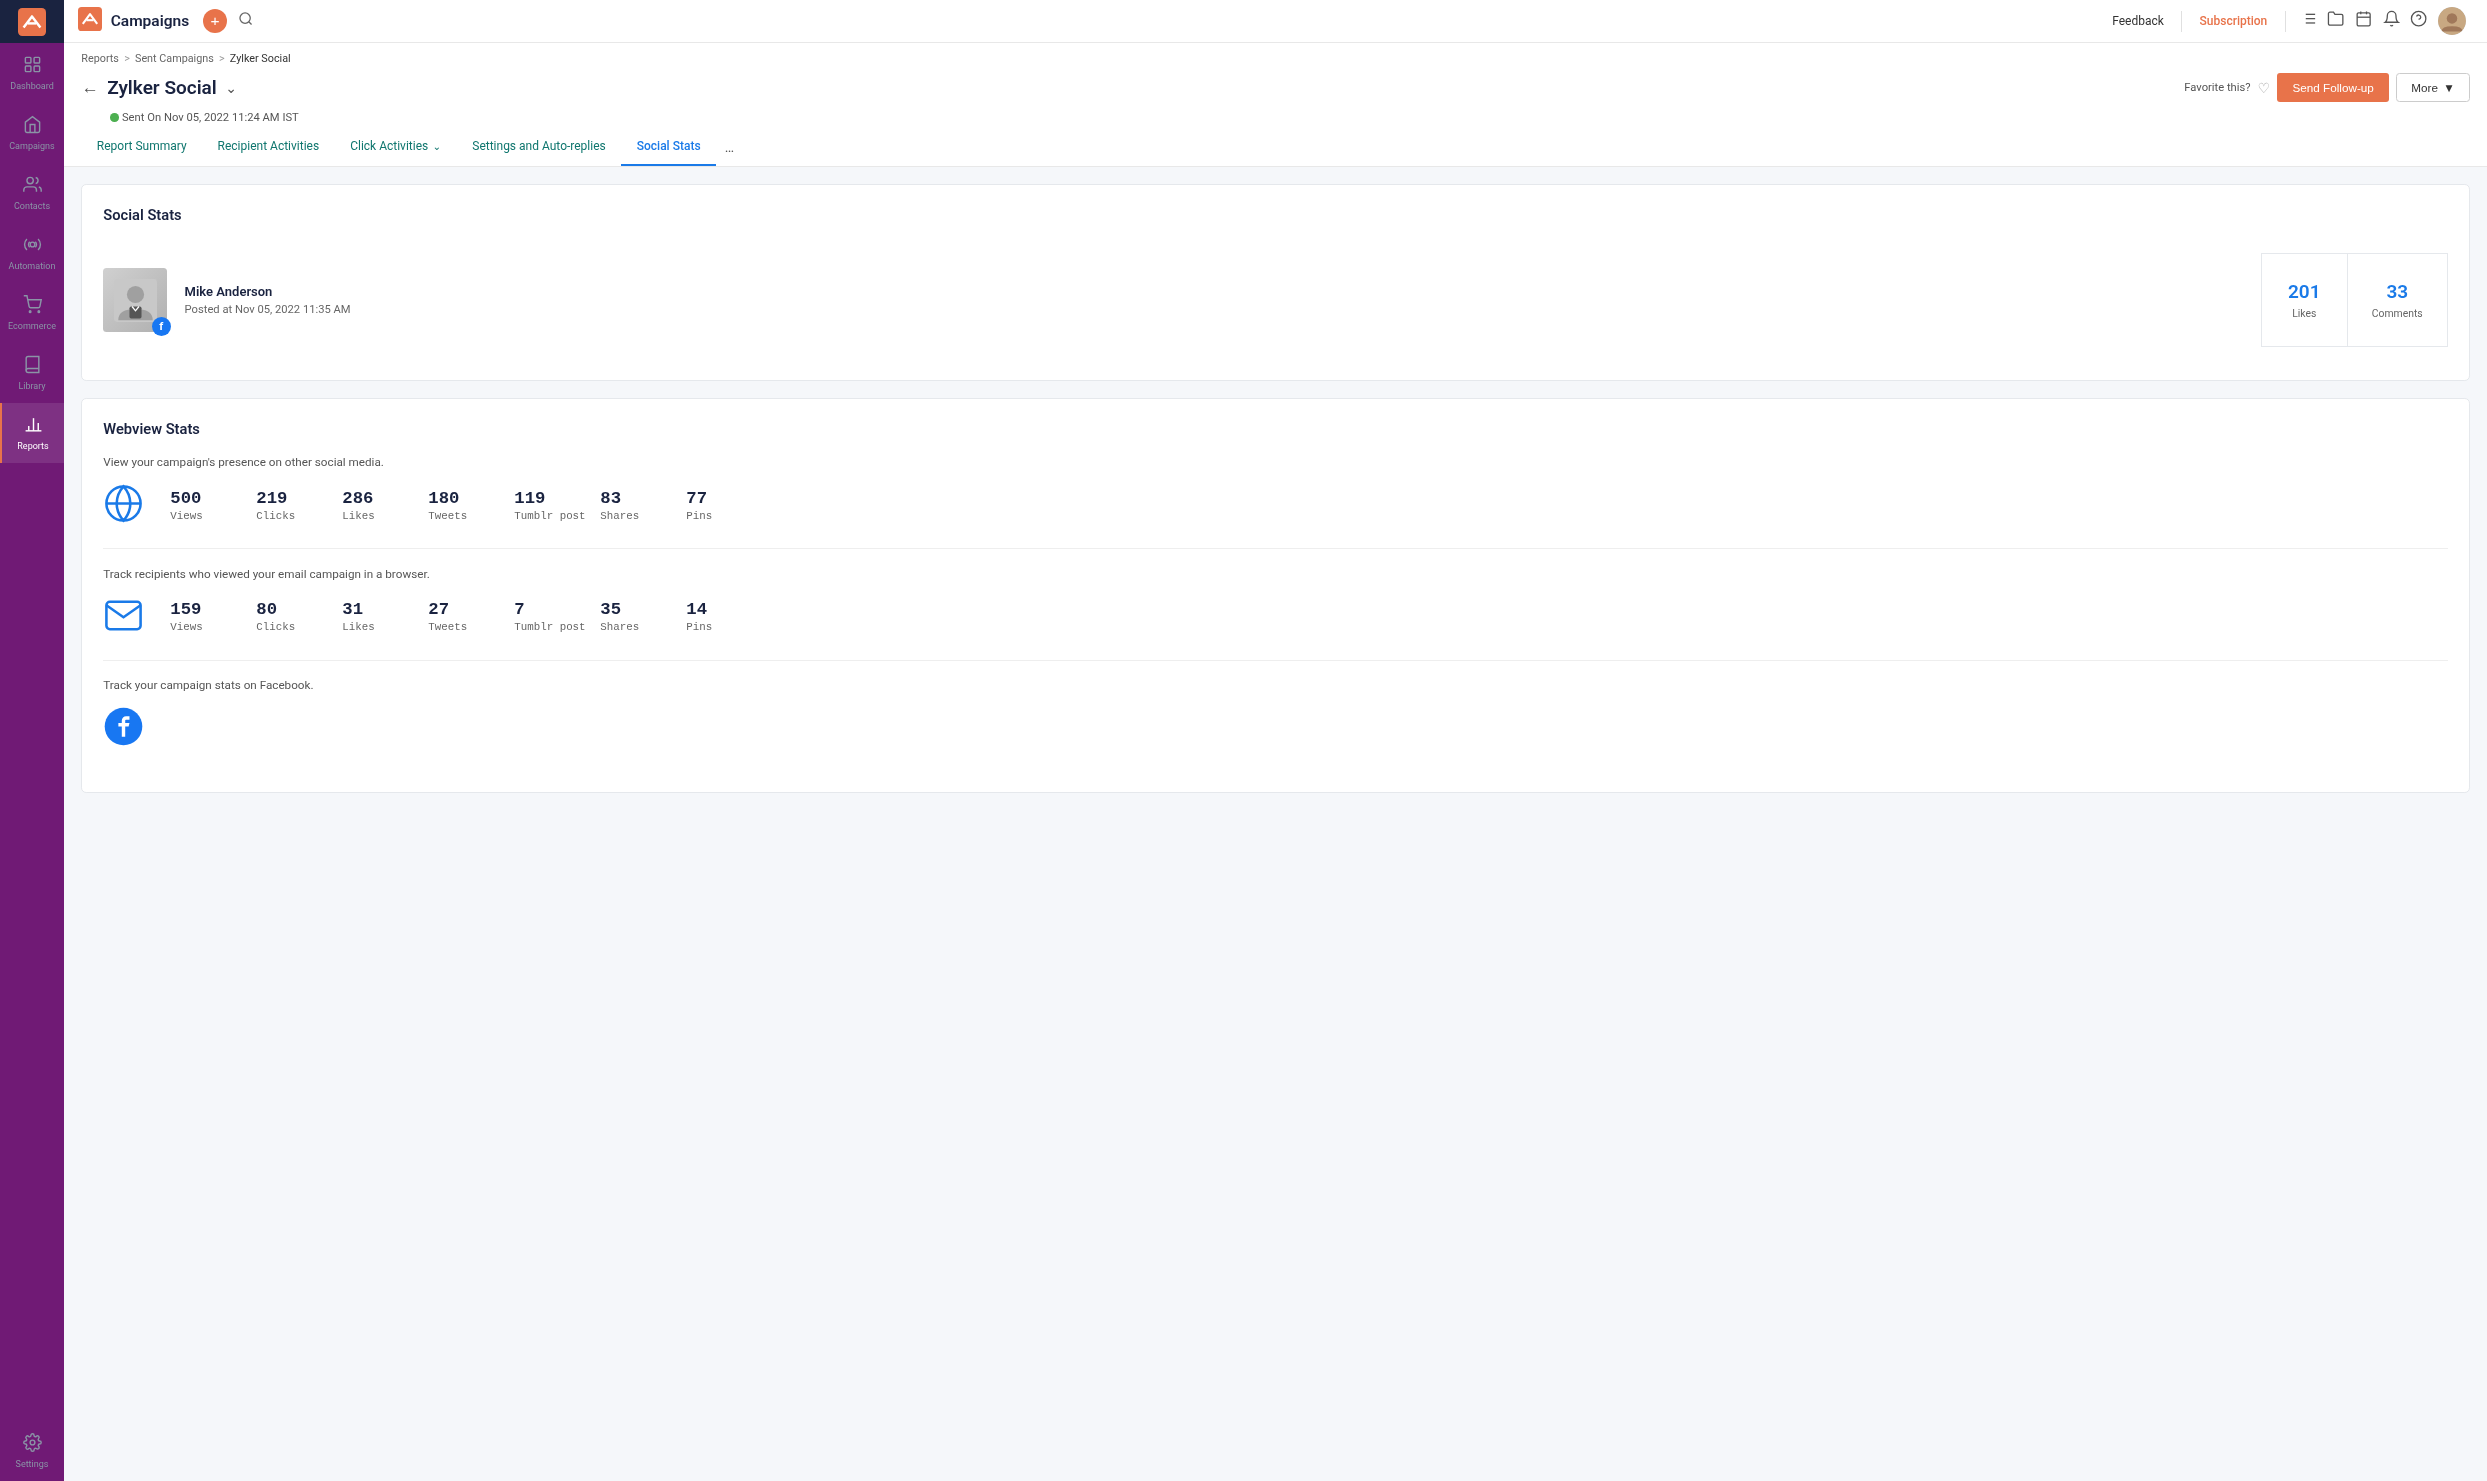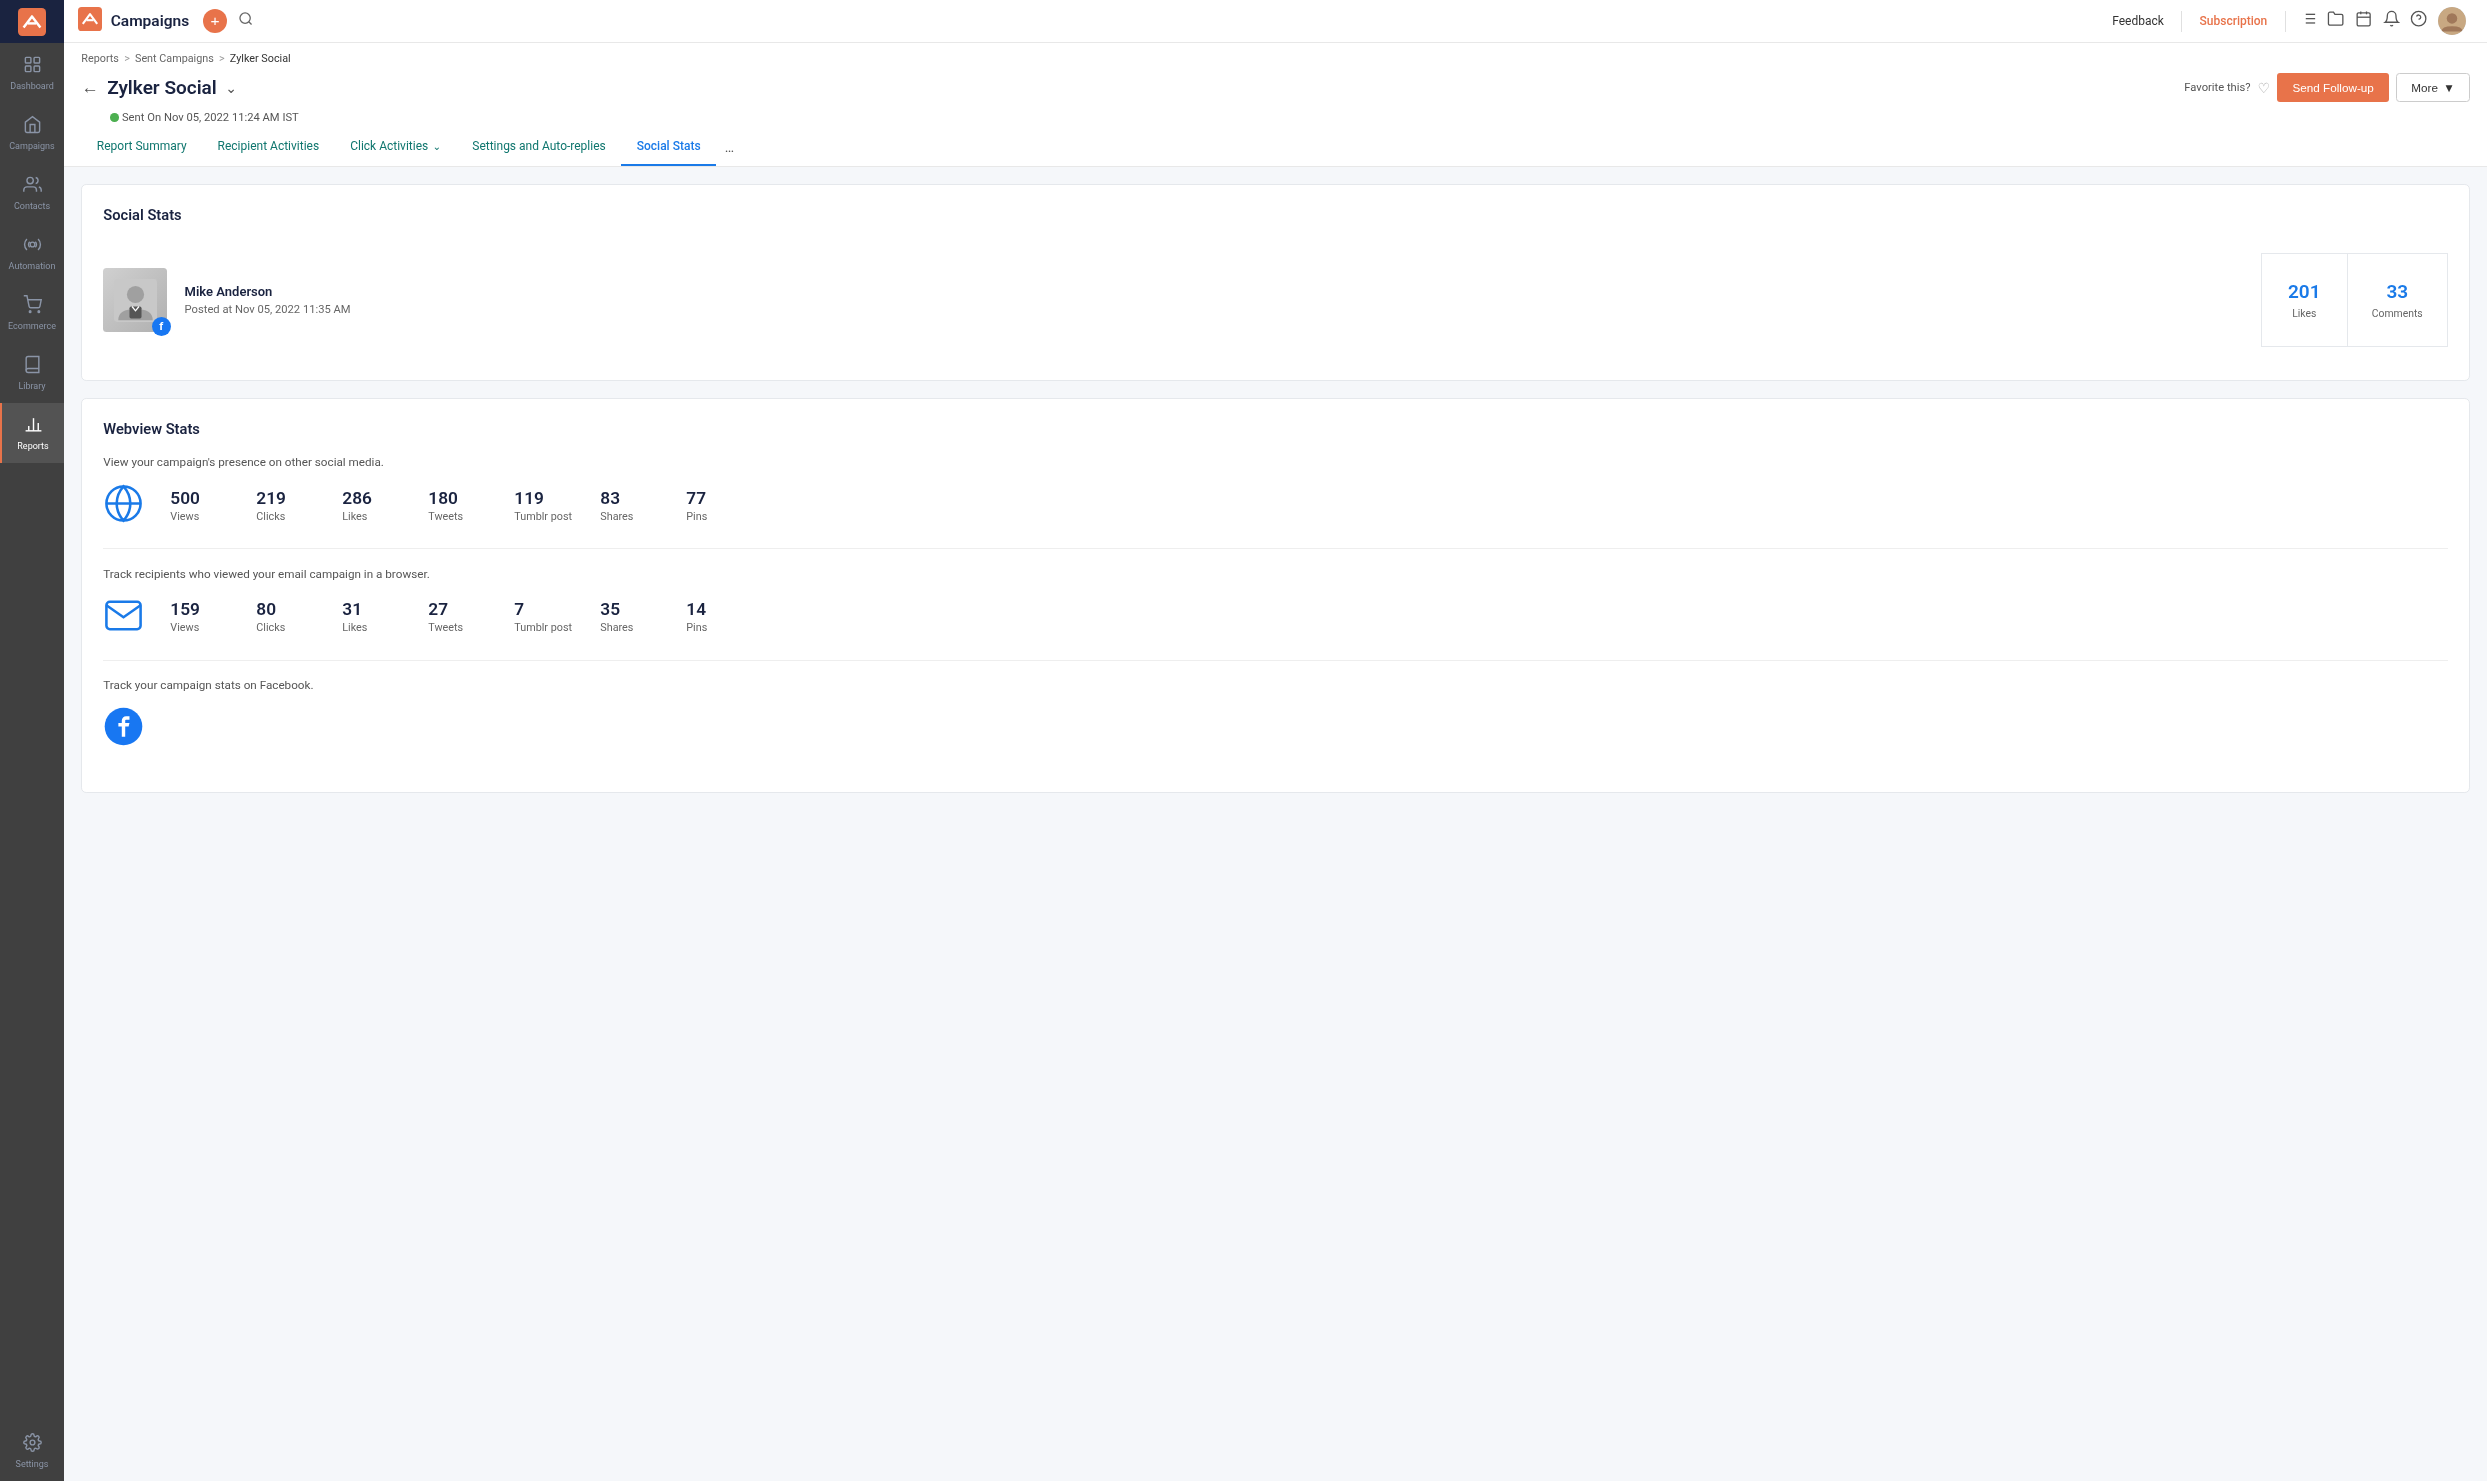--- a/index.html
+++ b/index.html
@@ -1,21 +1,21 @@
 <!DOCTYPE html>
 <html style="font-size:14px"><head>
   <meta charset="utf-8">
   <style>
     * { margin: 0; padding: 0; box-sizing: border-box; }
     body { font-family: -apple-system, BlinkMacSystemFont, 'Segoe UI', Roboto, sans-serif; background: #f5f5f5; display: flex; height: 100vh; overflow: hidden; }
 
     
     .sidebar {
       width: 64px;
-      background: #404040;
+      background: #701a75;
       display: flex;
       flex-direction: column;
       align-items: center;
       padding: 0;
       flex-shrink: 0;
       height: 100vh;
       overflow-y: auto;
     }
     .sidebar-logo {
       width: 64px;
@@ -245,20 +245,21 @@
     .webview-stats-list {
       display: flex;
       gap: 0;
       flex: 1;
     }
     .webview-stat {
       display: flex;
       flex-direction: column;
       align-items: flex-start;
       min-width: 86px;
+      font-family: Liberation Mono, monospace;
     }
     .webview-stat-num { font-size: 17.3px; font-weight: 600; color: #1a2340; }
     .webview-stat-label { font-size: 10.8px; color: #666; margin-top: 1.7px; }
 
     .divider { height: 0.9px; background: #eee; margin: 17.3px 0; }
   </style>
 </head>
 <body>
 
 <nav class="sidebar">

